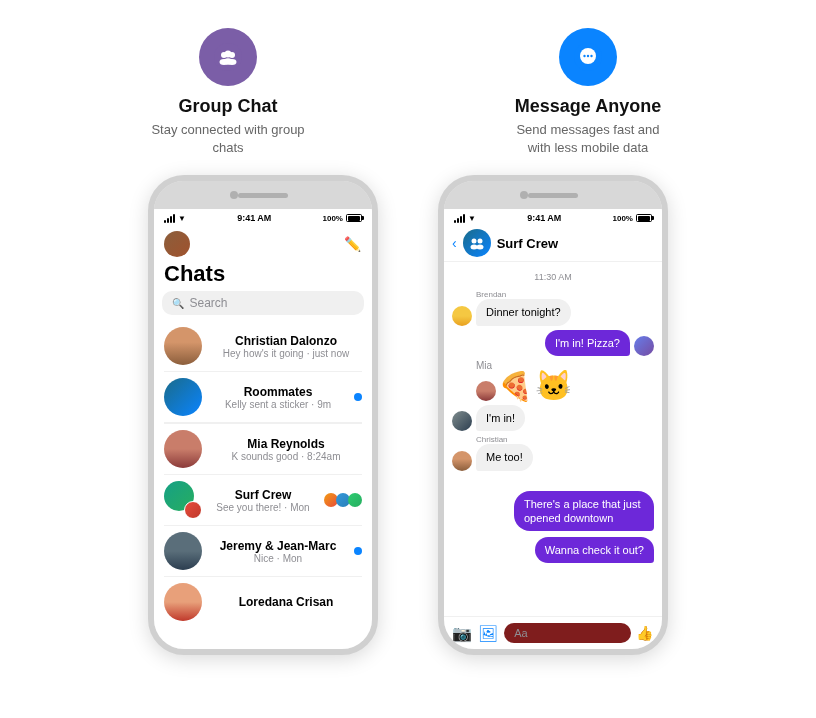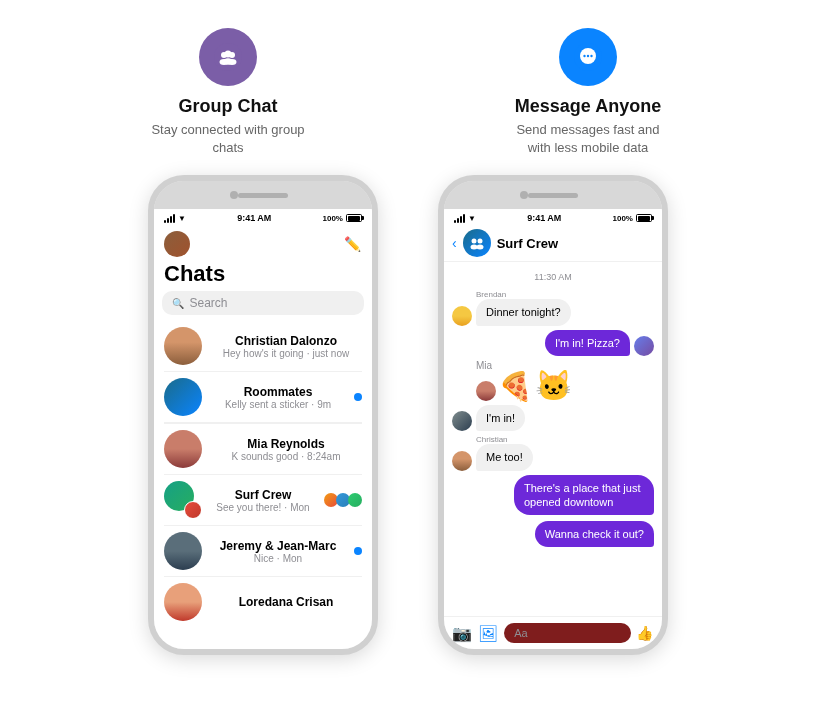--- a/index.html
+++ b/index.html
@@ -568,21 +568,21 @@
         </div>
 
         <div>
           <div style="font-size:8px;color:#8e8e93;padding-left:24px">Christian</div>
           <div class="msg-row received">
             <div class="msg-avatar-sm person-christian"></div>
             <div class="msg-bubble received-bubble">Me too!</div>
           </div>
         </div>
 
-        <div class="msg-row sent" style="margin-top:0">
+        <div class="msg-row sent" style="margin-top:16px">
           <div class="msg-bubble sent-bubble">There's a place that just opened downtown</div>
         </div>
 
         <div class="msg-row sent" style="margin-top:2px">
           <div class="msg-bubble sent-bubble">Wanna check it out?</div>
         </div>
       </div>
 
       <div class="chat-input-bar">
         <span class="input-icon">📷</span>

